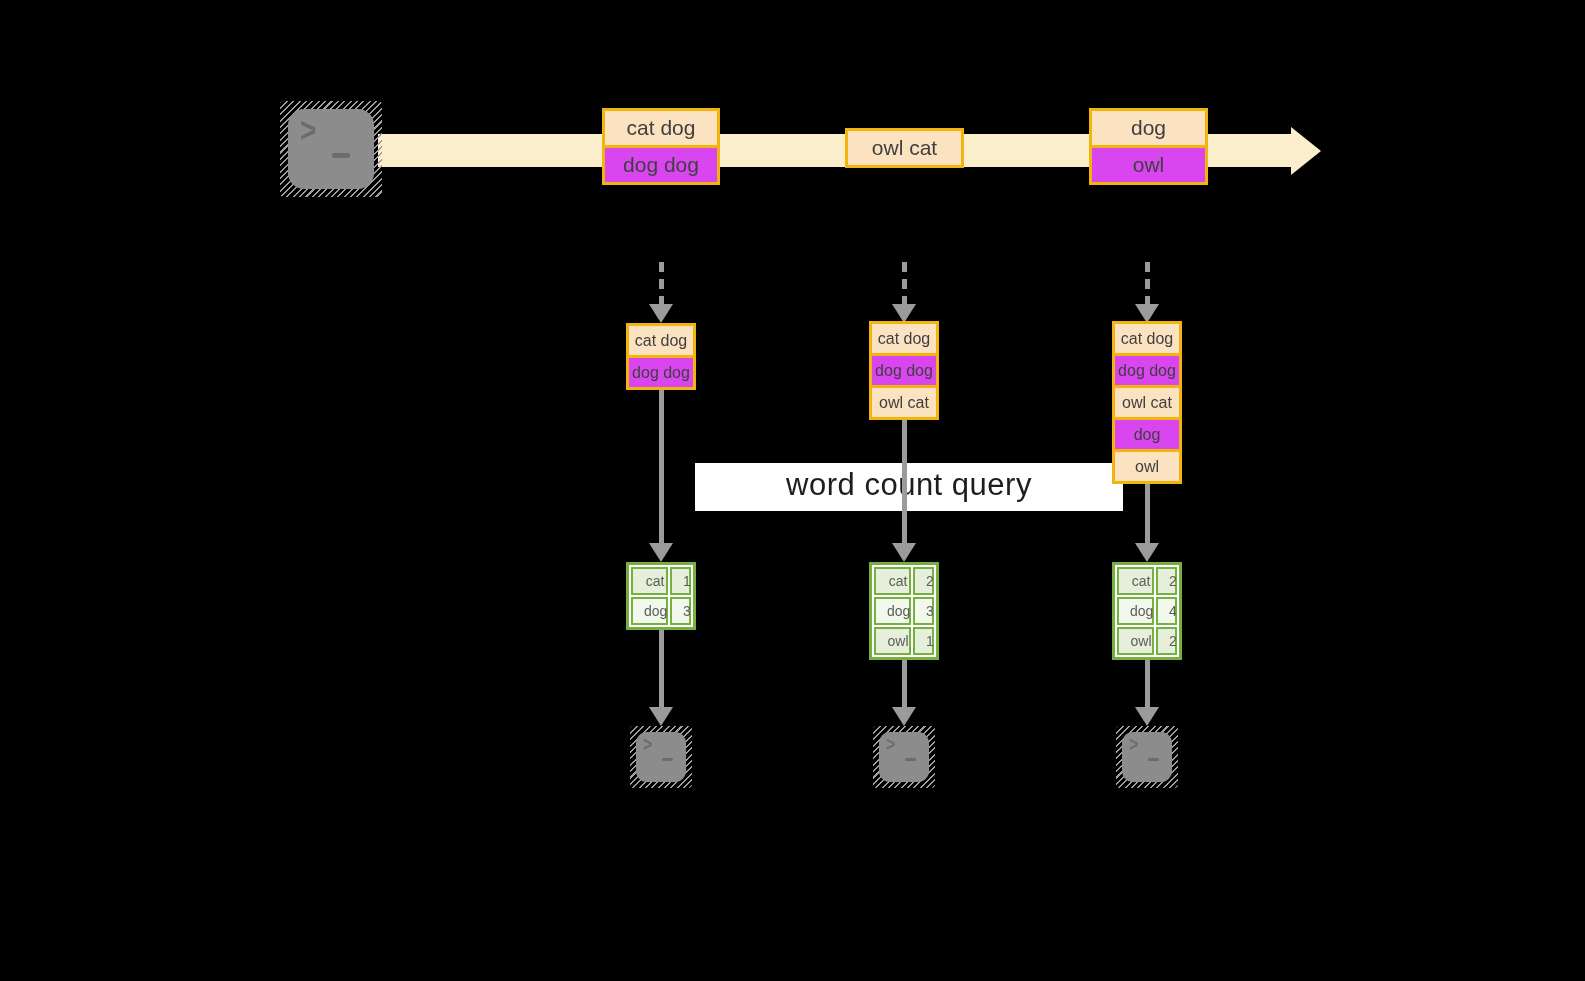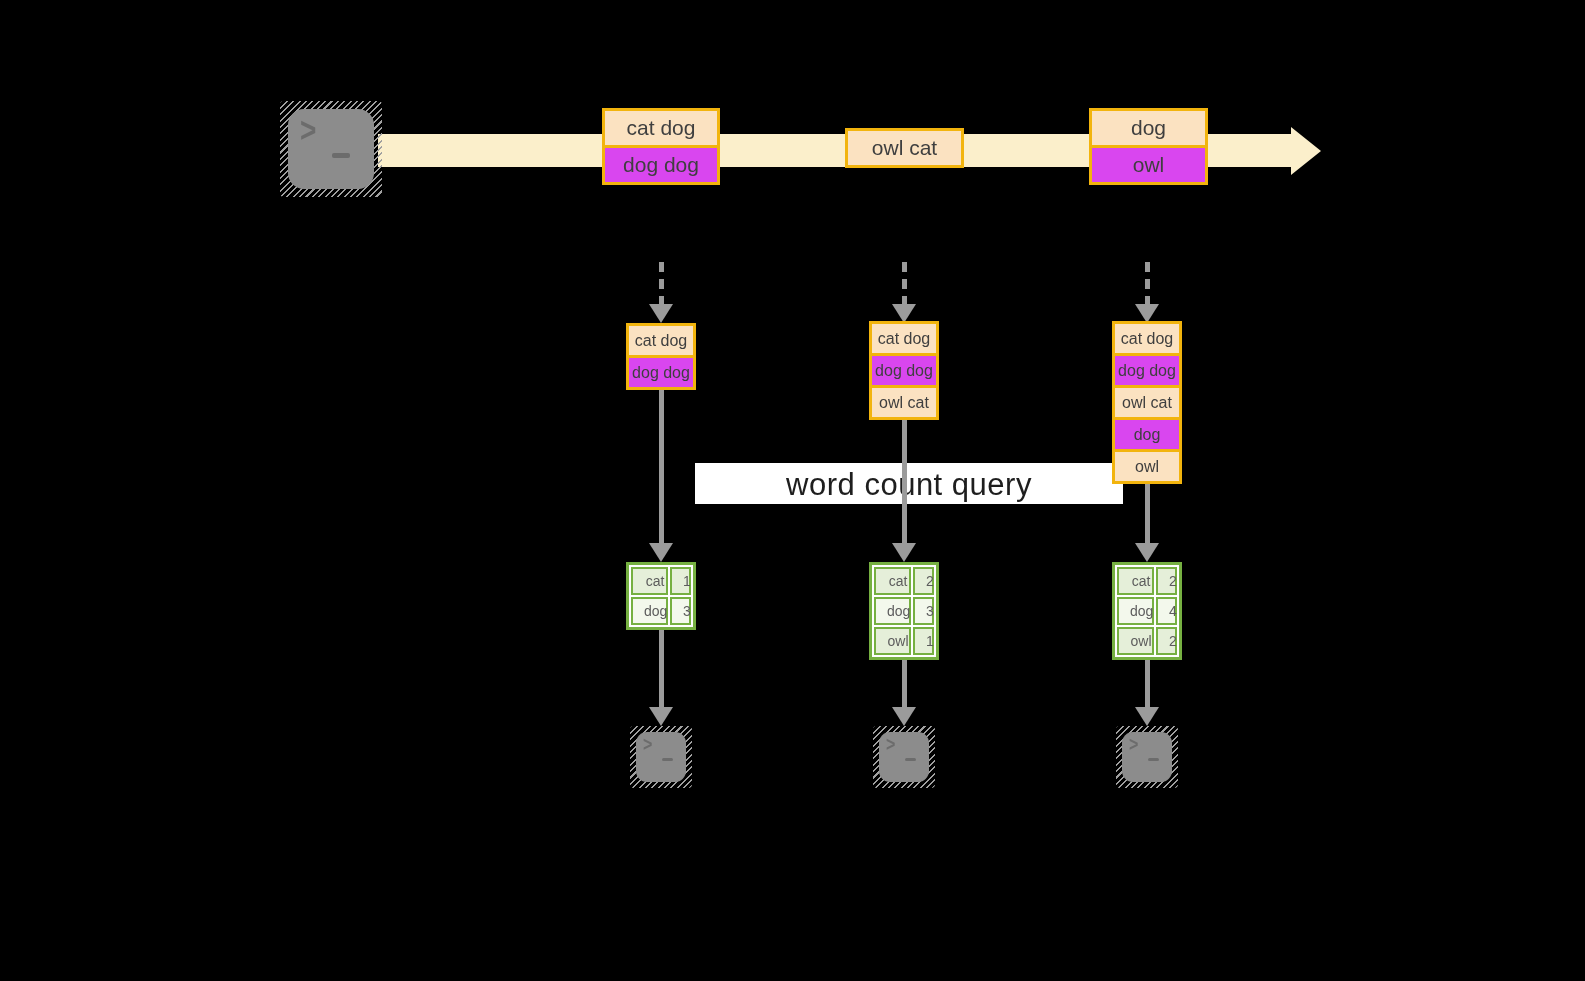--- a/index.html
+++ b/index.html
@@ -91,21 +91,21 @@
     <div class="orow midrow fill-dark">owl cat</div>
   </div>
   <div class="obox abs" style="left:1112px;top:321px;width:70px;z-index:6">
     <div class="orow midrow fill-dark">cat dog</div>
     <div class="orow midrow fill-light">dog dog</div>
     <div class="orow midrow fill-dark">owl cat</div>
     <div class="orow midrow fill-light">dog</div>
     <div class="orow midrow fill-dark">owl</div>
   </div>
 
-  <div class="banner abs" style="left:695px;top:463px;width:428px;height:41px">word count query</div>
+  <div class="banner abs" style="left:695px;top:463px;width:428px;height:48px">word count query</div>
 
   <div class="vline abs" style="left:659px;top:390px;height:155px"></div>
   <div class="vhead abs" style="left:649px;top:543px"></div>
   <div class="vline abs" style="left:902px;top:420px;height:125px"></div>
   <div class="vhead abs" style="left:892px;top:543px"></div>
   <div class="vline abs" style="left:1145px;top:484px;height:61px"></div>
   <div class="vhead abs" style="left:1135px;top:543px"></div>
 
   <div class="gtable abs" style="left:626px;top:562px">
     <div class="gcell g-dark">cat</div>

